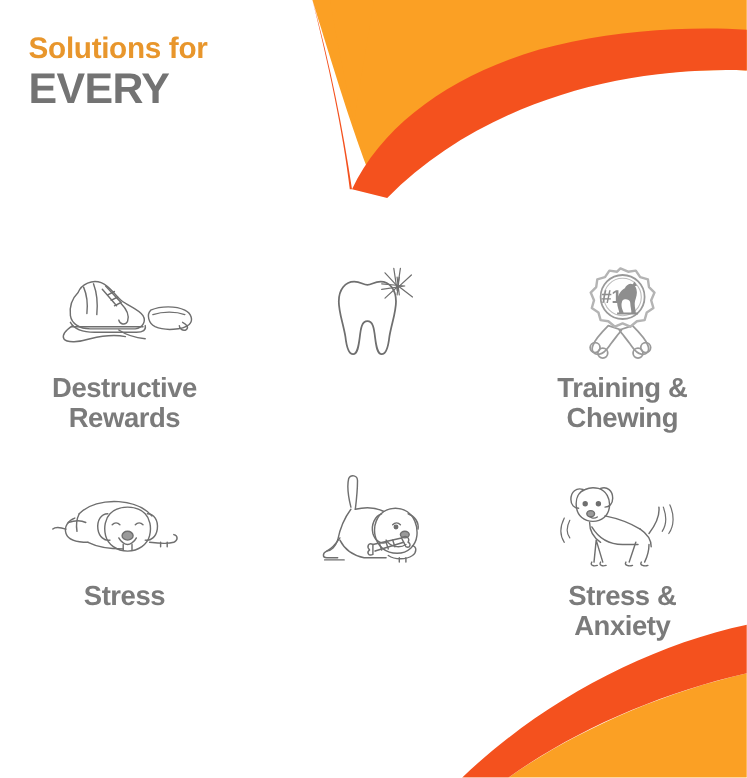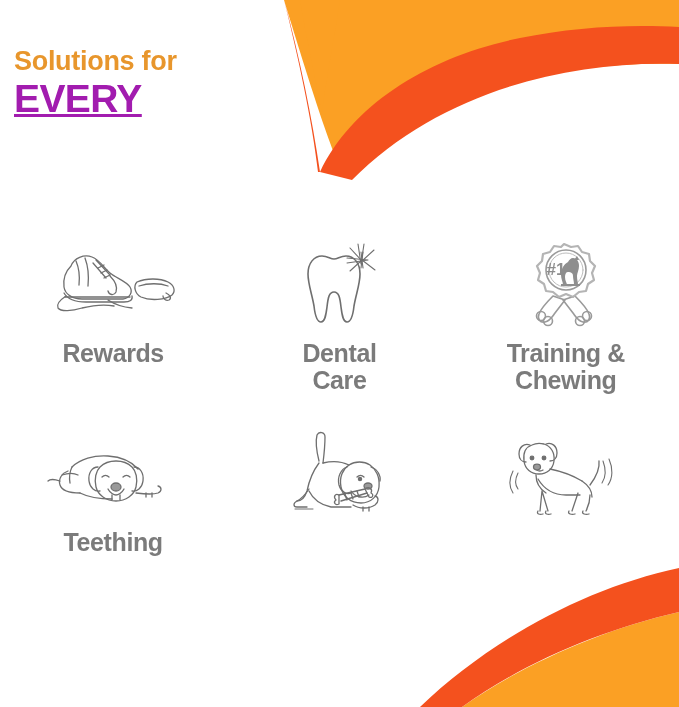--- a/index.html
+++ b/index.html
@@ -23,42 +23,40 @@
     position: absolute;
     left: 0; top: 0;
     width: 679px;
     height: 707px;
     pointer-events: none;
   }
 
   
   .headline {
     position: absolute;
-    left: 14px;
+    left: 26px;
     top: 30px;
     width: 300px;
-    margin-top: 17px;
   }
   .headline-line1 {
     font-size: 27px;
     font-weight: bold;
     color: #e8962c;
     line-height: 1.08;
     letter-spacing: -0.3px;
     white-space: nowrap;
   }
   .headline-line2,
   .headline-line3 {
     font-size: 39px;
     font-weight: bold;
-    color: #a21caf;
+    color: #737373;
     line-height: 1.06;
     letter-spacing: -0.6px;
     white-space: nowrap;
-    text-decoration: underline;
   }
   .headline-line2 { margin-top: 2px; }
 
   
   .logo {
     position: absolute;
     left: 466px;
     top: 88px;
     width: 155px;
     height: 72px;
@@ -159,20 +157,21 @@
               <path d="M70 62 C76 66 84 69 94 70"></path>
 
               <path d="M99 44 C108 40 122 40 130 44 C136 47 138 53 134 57
                        C128 62 112 63 103 59 C97 56 95 48 99 44 Z"></path>
               <path d="M101 48 C110 45 122 45 130 48"></path>
               <path d="M128 55 C132 57 134 60 131 62 C128 63 125 61 125 58"></path>
             </g>
           </svg>
         </div>
         <div class="cell-label">
+          <div>Destructive</div>
           <div>Rewards</div>
         </div>
       </div>
 
       <div class="cell">
         <div class="cell-art">
           <svg viewBox="0 0 110 92" width="110" height="92" aria-hidden="true">
             <g fill="none" stroke="#6f6f6f" stroke-width="1.6" stroke-linecap="round" stroke-linejoin="round">
 
               <path d="M38 18 C30 18 24 25 24 36 C24 46 28 56 30 68
@@ -183,24 +182,20 @@
                        C56 18 54 21 50 21 C46 21 44 18 38 18 Z"></path>
 
               <path d="M74 6 L77 26 L80 6" stroke-width="1.1"></path>
               <path d="M63 20 L84 22 L63 25" stroke-width="1.1"></path>
               <path d="M66 10 L78 23 L90 12" stroke-width="1.1"></path>
               <path d="M66 33 L78 22 L91 32" stroke-width="1.1"></path>
               <path d="M77 14 L78 22 L79 14" stroke-width="1.1"></path>
               <path d="M77 30 L78 22 L79 30" stroke-width="1.1"></path>
             </g>
           </svg>
-        </div>
-        <div class="cell-label">
-          <div>Dental</div>
-          <div>Care</div>
         </div>
       </div>
 
       <div class="cell">
         <div class="cell-art">
           <svg viewBox="0 0 110 92" width="110" height="92" aria-hidden="true">
             <g fill="none" stroke="#a8a8a8" stroke-width="1.6" stroke-linecap="round" stroke-linejoin="round">
 
               <path d="M42 58 C36 64 30 70 28 76 C26 81 29 85 34 84
                        C39 83 41 79 44 75 C47 71 51 66 54 62 Z" stroke="#9a9a9a"></path>
@@ -270,21 +265,21 @@
               <path d="M108 62 L108 66 M114 62 L114 66"></path>
 
               <path d="M22 50 C16 48 12 48 10 50"></path>
               <path d="M24 44 C30 42 36 42 40 44"></path>
 
               <path d="M34 36 C32 40 31 46 32 52"></path>
             </g>
           </svg>
         </div>
         <div class="cell-label">
-          <div>Teething</div>
+          <div>Stress</div>
         </div>
       </div>
 
       <div class="cell">
         <div class="cell-art">
           <svg viewBox="0 0 120 86" width="120" height="86" aria-hidden="true">
             <g fill="none" stroke="#6f6f6f" stroke-width="1.3" stroke-linecap="round" stroke-linejoin="round">
 
               <path d="M40 30 C38 22 36 12 38 4 C40 0 46 1 46 6
                        C46 14 45 24 44 32"></path>
@@ -361,16 +356,20 @@
               <path d="M84 54 C90 46 94 38 93 30"></path>
 
               <path d="M97 30 C100 38 100 46 96 52" stroke-width="1.1"></path>
               <path d="M103 28 C107 37 107 47 102 54" stroke-width="1.1"></path>
 
               <path d="M12 42 C9 48 9 54 12 58" stroke-width="1.1"></path>
               <path d="M7 40 C3 48 3 56 7 62" stroke-width="1.1"></path>
             </g>
           </svg>
         </div>
+        <div class="cell-label">
+          <div>Stress &amp;</div>
+          <div>Anxiety</div>
+        </div>
       </div>
     </div>
   </div>
 </div>
 
 </body></html>

